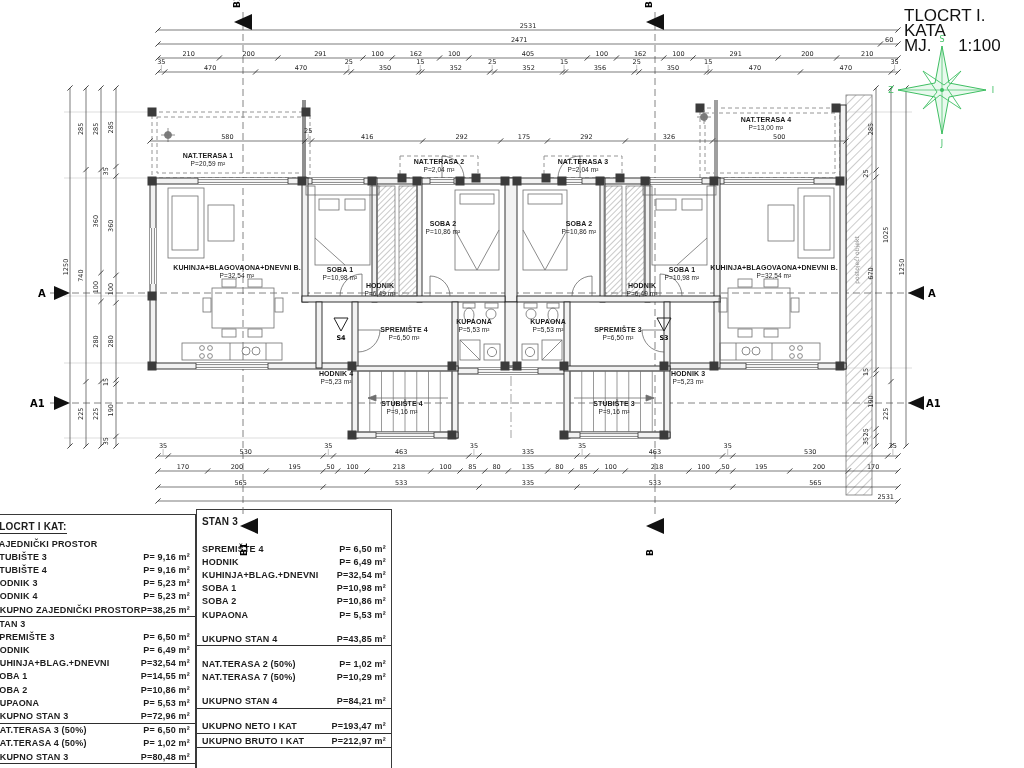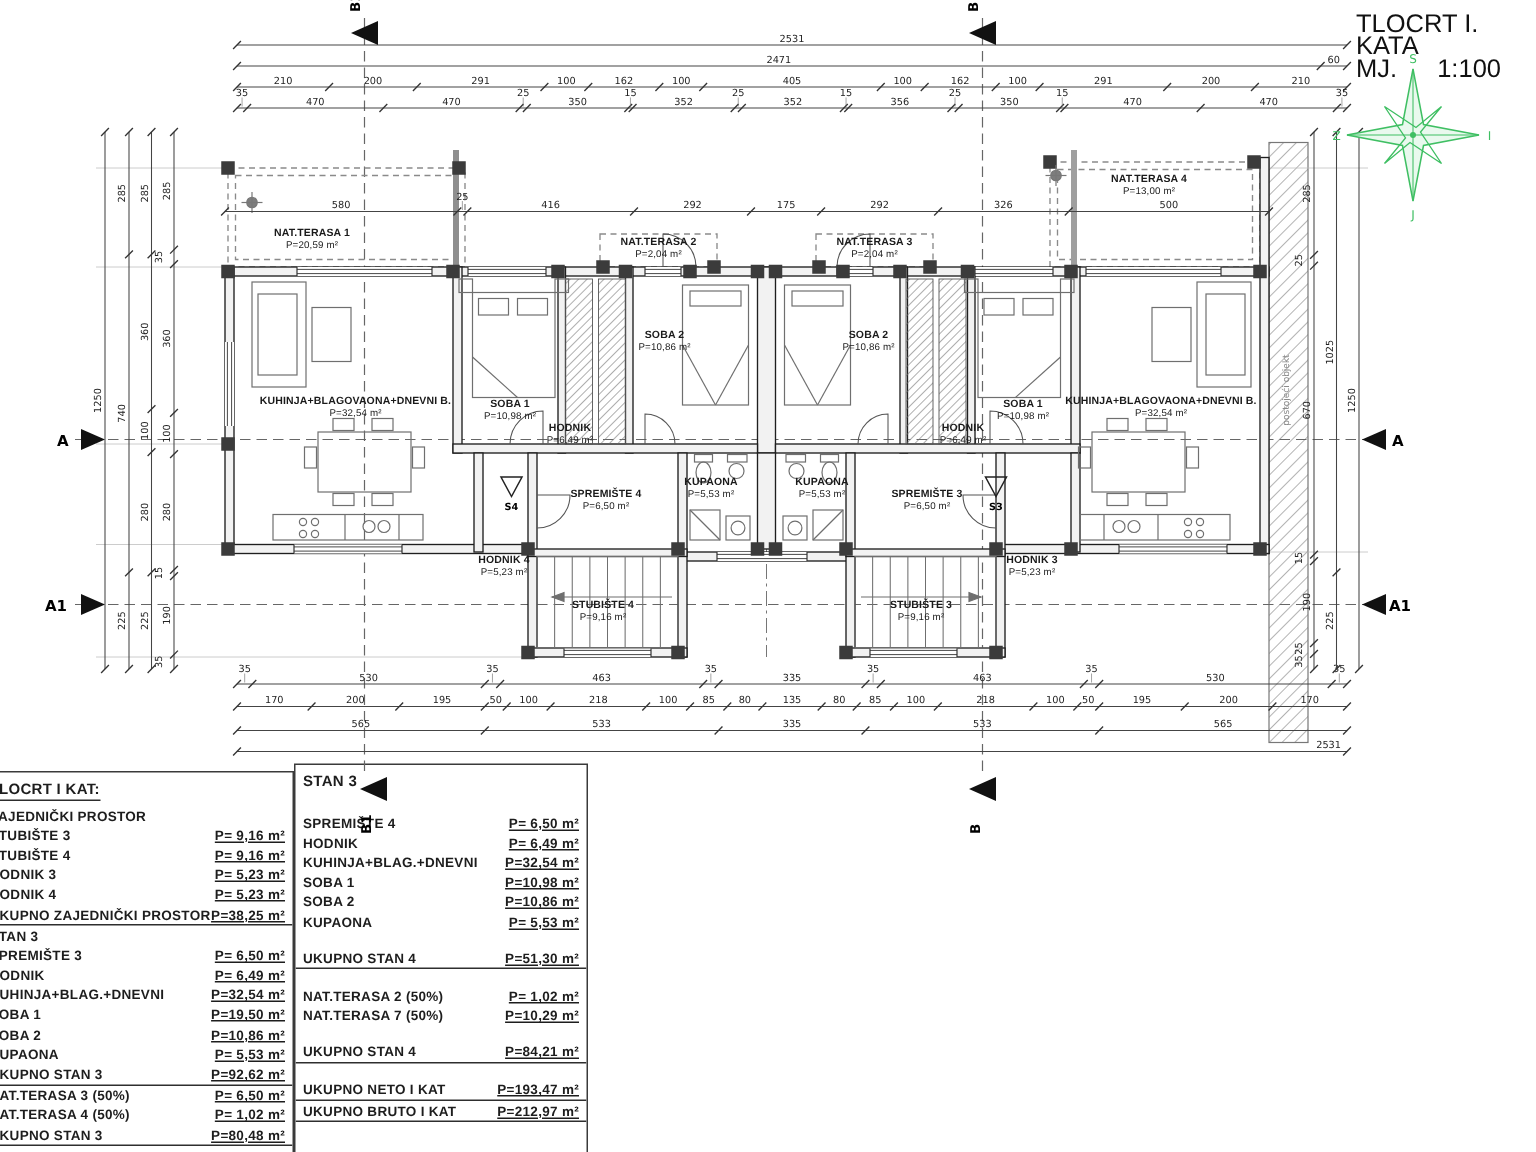--- a/index.html
+++ b/index.html
@@ -18,21 +18,21 @@
   
   .paneltable{position:absolute;background:#fff;border:1.6px solid #3a3a3a;
               font-size:9px;font-weight:bold;letter-spacing:.2px;color:#1d1d1d;overflow:hidden;}
   #table1{left:-13px;top:514px;width:207px;height:270px;}
   #table2{left:196px;top:509px;width:194px;height:270px;}
   .t-title{display:inline-block;margin:6px 0 3px 5px;border-bottom:1.2px solid #2d2d2d;
            padding-bottom:1px;font-size:10px;}
   #table2 .t-title{border-bottom:none;}
   .trow{display:flex;justify-content:space-between;align-items:center;height:13.2px;
         padding:0 5px;}
-  .trow .tv{font-weight:bold;white-space:nowrap;text-decoration:underline;}
+  .trow .tv{font-weight:bold;white-space:nowrap;}
   .tu{border-bottom:1.4px solid #2e2e2e;}
   .tgap{height:11px;}
 </style>
 </head>
 <body>
 
 <div id="canvas">
 
   <div id="table1" class="paneltable">
     <div class="t-title">TLOCRT I KAT:</div>
@@ -72,33 +72,33 @@
         <div class="trow">
           <span class="tl">HODNIK</span>
           <span class="tv">P= 6,49 m²</span>
         </div>
         <div class="trow">
           <span class="tl">KUHINJA+BLAG.+DNEVNI</span>
           <span class="tv">P=32,54 m²</span>
         </div>
         <div class="trow">
           <span class="tl">SOBA 1</span>
-          <span class="tv">P=19,50 m²</span>
+          <span class="tv">P=14,55 m²</span>
         </div>
         <div class="trow">
           <span class="tl">SOBA 2</span>
           <span class="tv">P=10,86 m²</span>
         </div>
         <div class="trow">
           <span class="tl">KUPAONA</span>
           <span class="tv">P= 5,53 m²</span>
         </div>
         <div class="trow tu">
           <span class="tl">UKUPNO STAN 3</span>
-          <span class="tv">P=92,62 m²</span>
+          <span class="tv">P=72,96 m²</span>
         </div>
         <div class="trow">
           <span class="tl">NAT.TERASA 3 (50%)</span>
           <span class="tv">P= 6,50 m²</span>
         </div>
         <div class="trow">
           <span class="tl">NAT.TERASA 4 (50%)</span>
           <span class="tv">P= 1,02 m²</span>
         </div>
         <div class="trow tu">
@@ -131,21 +131,21 @@
           <span class="tl">SOBA 2</span>
           <span class="tv">P=10,86 m²</span>
         </div>
         <div class="trow">
           <span class="tl">KUPAONA</span>
           <span class="tv">P= 5,53 m²</span>
         </div>
         <div class="tgap"></div>
         <div class="trow tu">
           <span class="tl">UKUPNO STAN 4</span>
-          <span class="tv">P=51,30 m²</span>
+          <span class="tv">P=43,85 m²</span>
         </div>
         <div class="tgap"></div>
         <div class="trow">
           <span class="tl">NAT.TERASA 2 (50%)</span>
           <span class="tv">P= 1,02 m²</span>
         </div>
         <div class="trow">
           <span class="tl">NAT.TERASA 7 (50%)</span>
           <span class="tv">P=10,29 m²</span>
         </div>

